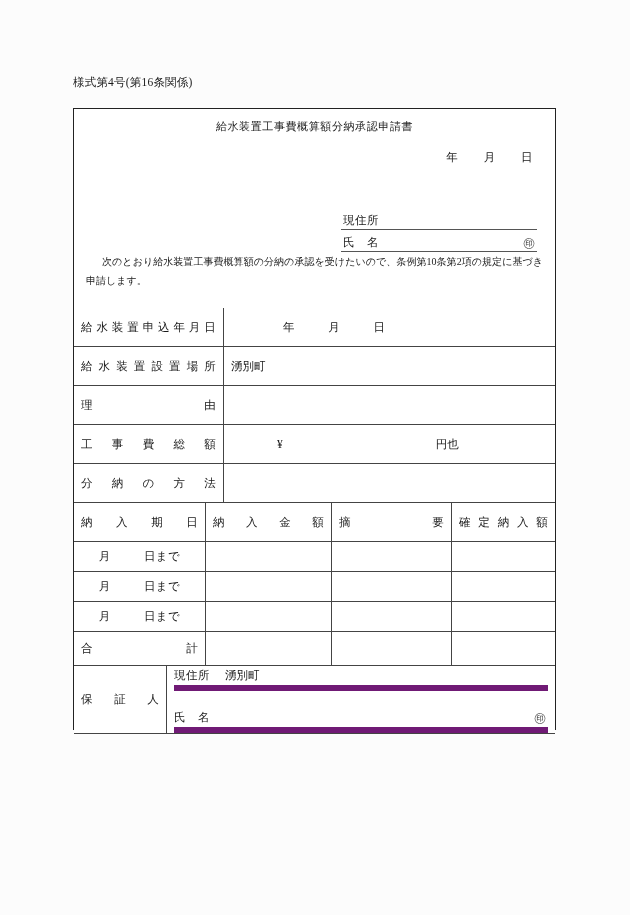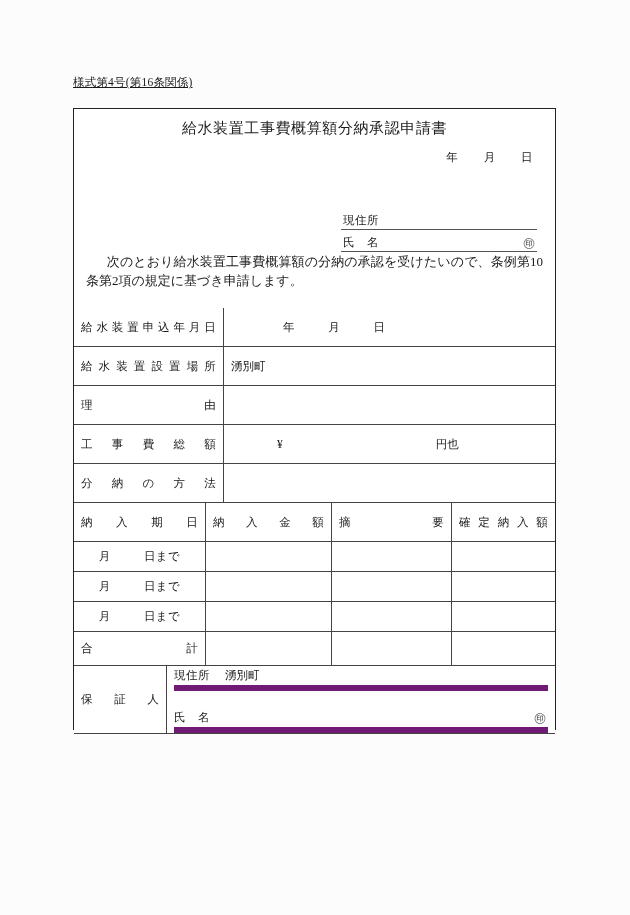--- a/index.html
+++ b/index.html
@@ -18,21 +18,20 @@
   }
 
   
   .form-number {
     position: absolute;
     left: 73px;
     top: 75px;
     font-size: 11.5px;
     letter-spacing: 0.2px;
     white-space: nowrap;
-    text-decoration: underline;
   }
 
   
   .form-frame {
     position: absolute;
     left: 73px;
     top: 108px;
     width: 483px;
     height: 622px;
     border: 1.6px solid #222;
@@ -44,21 +43,21 @@
   .header-area {
     position: relative;
     height: 199px;
   }
   .doc-title {
     position: absolute;
     left: 0;
     right: 0;
     top: 10px;
     text-align: center;
-    font-size: 15px;
+    font-size: 11px;
     letter-spacing: 0.6px;
   }
   .date-line {
     position: absolute;
     right: 22px;
     top: 41px;
     font-size: 11.5px;
     letter-spacing: 0.5px;
   }
   .date-line span { margin-left: 22px; }
@@ -96,21 +95,21 @@
     bottom: 0px;
     font-size: 12px;
     line-height: 15px;
   }
 
   .body-text {
     position: absolute;
     left: 12px;
     right: 12px;
     top: 143px;
-    font-size: 13px;
+    font-size: 10px;
     line-height: 19px;
     text-align: justify;
     text-indent: 1.6em;
   }
 
   
   table.grid {
     width: 100%;
     border-collapse: collapse;
     table-layout: fixed;

